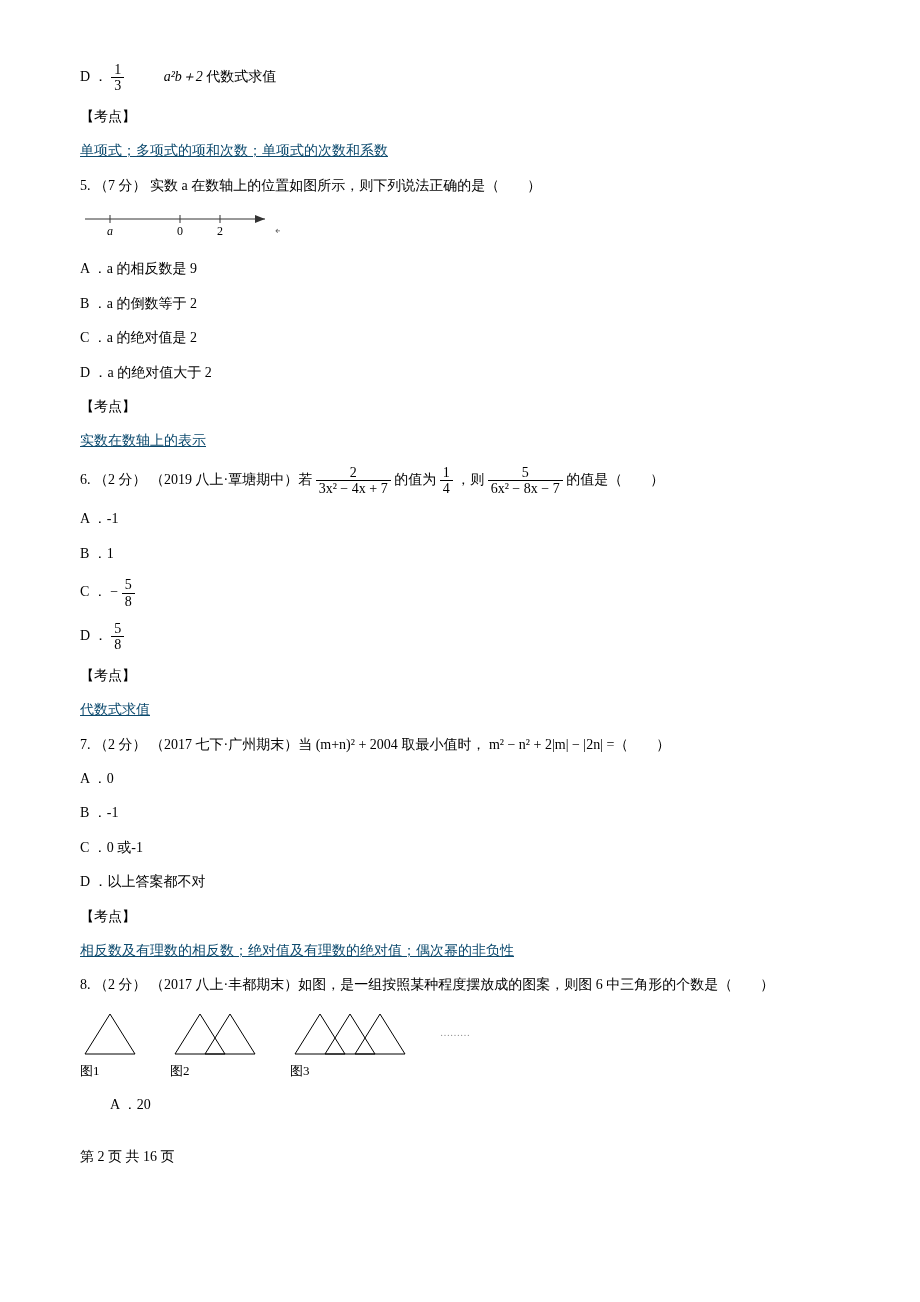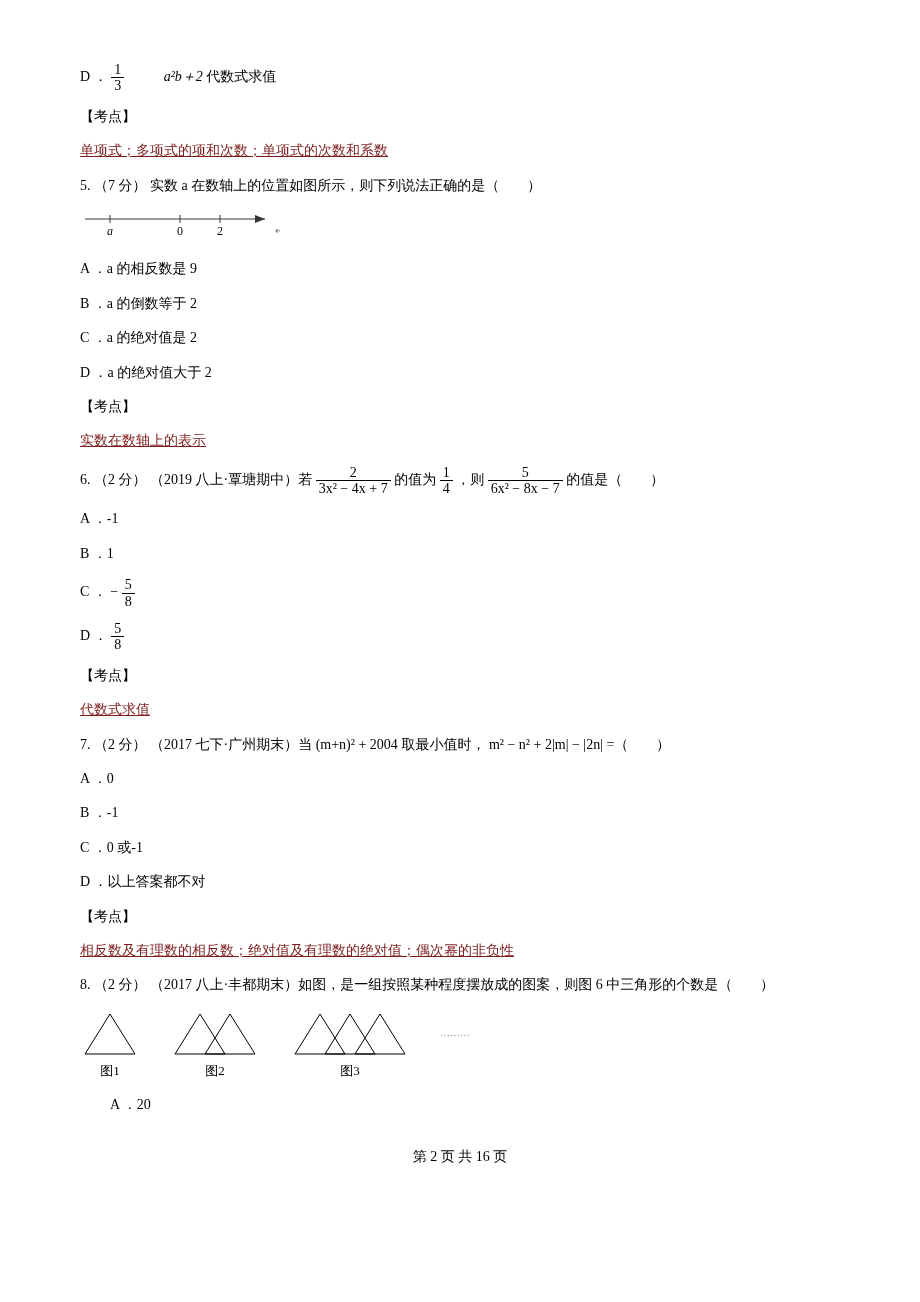--- a/index.html
+++ b/index.html
@@ -35,41 +35,40 @@
     }
     .italic {
       font-style: italic;
       font-family: "Times New Roman", serif;
       margin-left: 36px;
     }
     .math {
       font-family: "Times New Roman", serif;
     }
     .category {
-      color: #7f1d1d;
+      color: #0c4a6e;
       text-decoration: underline;
       margin: 12px 0;
     }
     .number-line {
       margin: 8px 0;
     }
     .footer {
-      text-align: center;
       margin-top: 30px;
     }
     .triangles {
       display: flex;
       align-items: flex-end;
       gap: 30px;
       margin: 10px 0;
     }
     .tri-group {
       display: flex;
       flex-direction: column;
-      align-items: center;
+      align-items: flex-start;
     }
     .tri-label {
       margin-top: 2px;
       font-size: 13px;
     }
     .dots {
       color: #888;
       font-size: 10px;
       align-self: center;
       margin-bottom: 25px;

